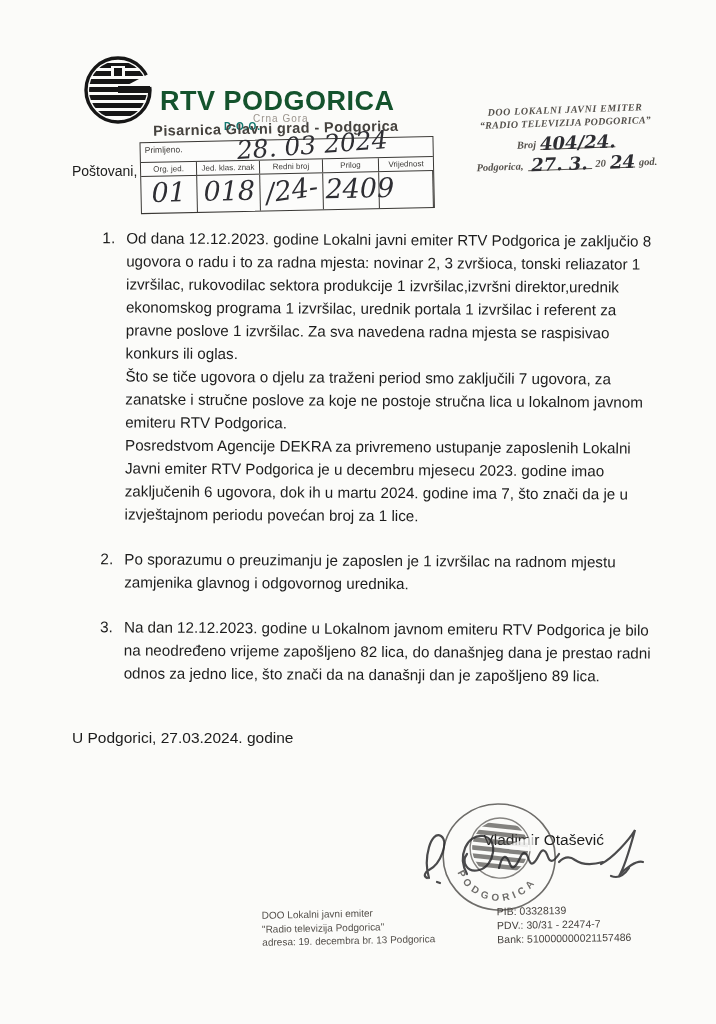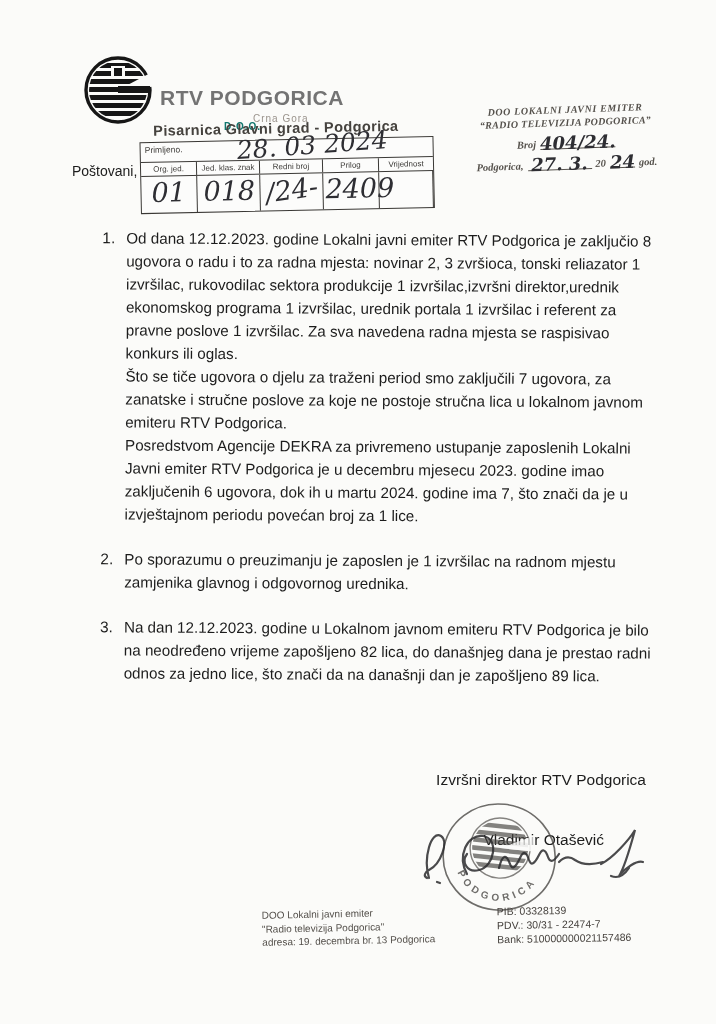--- a/index.html
+++ b/index.html
@@ -4,22 +4,22 @@
 <style>
   html,body{margin:0;padding:0;background:#9a9a9a;}
   .page{
     position:relative;width:716px;height:1024px;margin:0 auto;
     background:#fbfbf9;overflow:hidden;
     font-family:"Liberation Sans",sans-serif;color:#1c1c1c;
   }
   
   .logo{position:absolute;left:84px;top:56px;width:76px;height:68px;}
   .company-name{
-    position:absolute;left:160px;top:86px;font-size:21px;font-weight:800;
-    letter-spacing:.5px;color:#737373;white-space:nowrap;
+    position:absolute;left:160px;top:86px;font-size:27px;font-weight:800;
+    letter-spacing:.5px;color:#14532d;white-space:nowrap;
   }
   .country{position:absolute;left:253px;top:113px;font-size:10px;color:#9a938c;letter-spacing:1px;}
   .legal-form{position:absolute;left:224px;top:121px;font-size:10px;font-weight:800;color:#0f766e;letter-spacing:1px;}
   
   .rstamp{position:absolute;left:140px;top:120px;width:300px;color:#3e3c39;transform:rotate(-1.2deg);}
   .rstamp-title{font-size:14.5px;font-weight:700;letter-spacing:.4px;color:#45423e;white-space:nowrap;margin-left:14px;}
   .rstamp-table{margin-top:3px;width:292px;border:1.6px solid #3a3835;background:rgba(255,255,255,.35);}
   .rs-row1{position:relative;height:17px;border-bottom:1.4px solid #3a3835;font-size:8.5px;padding:2px 0 0 4px;}
   .rs-head{display:flex;border-bottom:1.4px solid #3a3835;}
   .rs-head span{font-size:8px;text-align:center;padding:2px 0;border-right:1.2px solid #3a3835;overflow:hidden;white-space:nowrap;}
@@ -156,22 +156,22 @@
       </div>
     </div>
     <div class="item">
       <span class="num">3.</span>
       <div class="itxt">
         <p>Na dan 12.12.2023. godine u Lokalnom javnom emiteru RTV Podgorica je bilo na neodređeno vrijeme zapošljeno 82 lica, do današnjeg dana je prestao radni odnos za jedno lice, što znači da na današnji dan je zapošljeno 89 lica.</p>
       </div>
     </div>
   </div>
 
-
-  <div class="signer-title">Izvršni direktor RTV Podgorica</div>
+  <div class="place-date">U Podgorici, 27.03.2024. godine</div>
+
   <div class="signer-name">Vladimir Otašević</div>
 
   <div class="seal">
     <svg width="122" height="114" viewBox="0 0 122 114">
       <defs>
         <clipPath id="sball">
             <circle cx="61" cy="48" r="28"></circle>
           </clipPath>
         <path id="sealArc" d="M19,72 A45,45 0 0 0 103,72" fill="none"></path>
       </defs>

